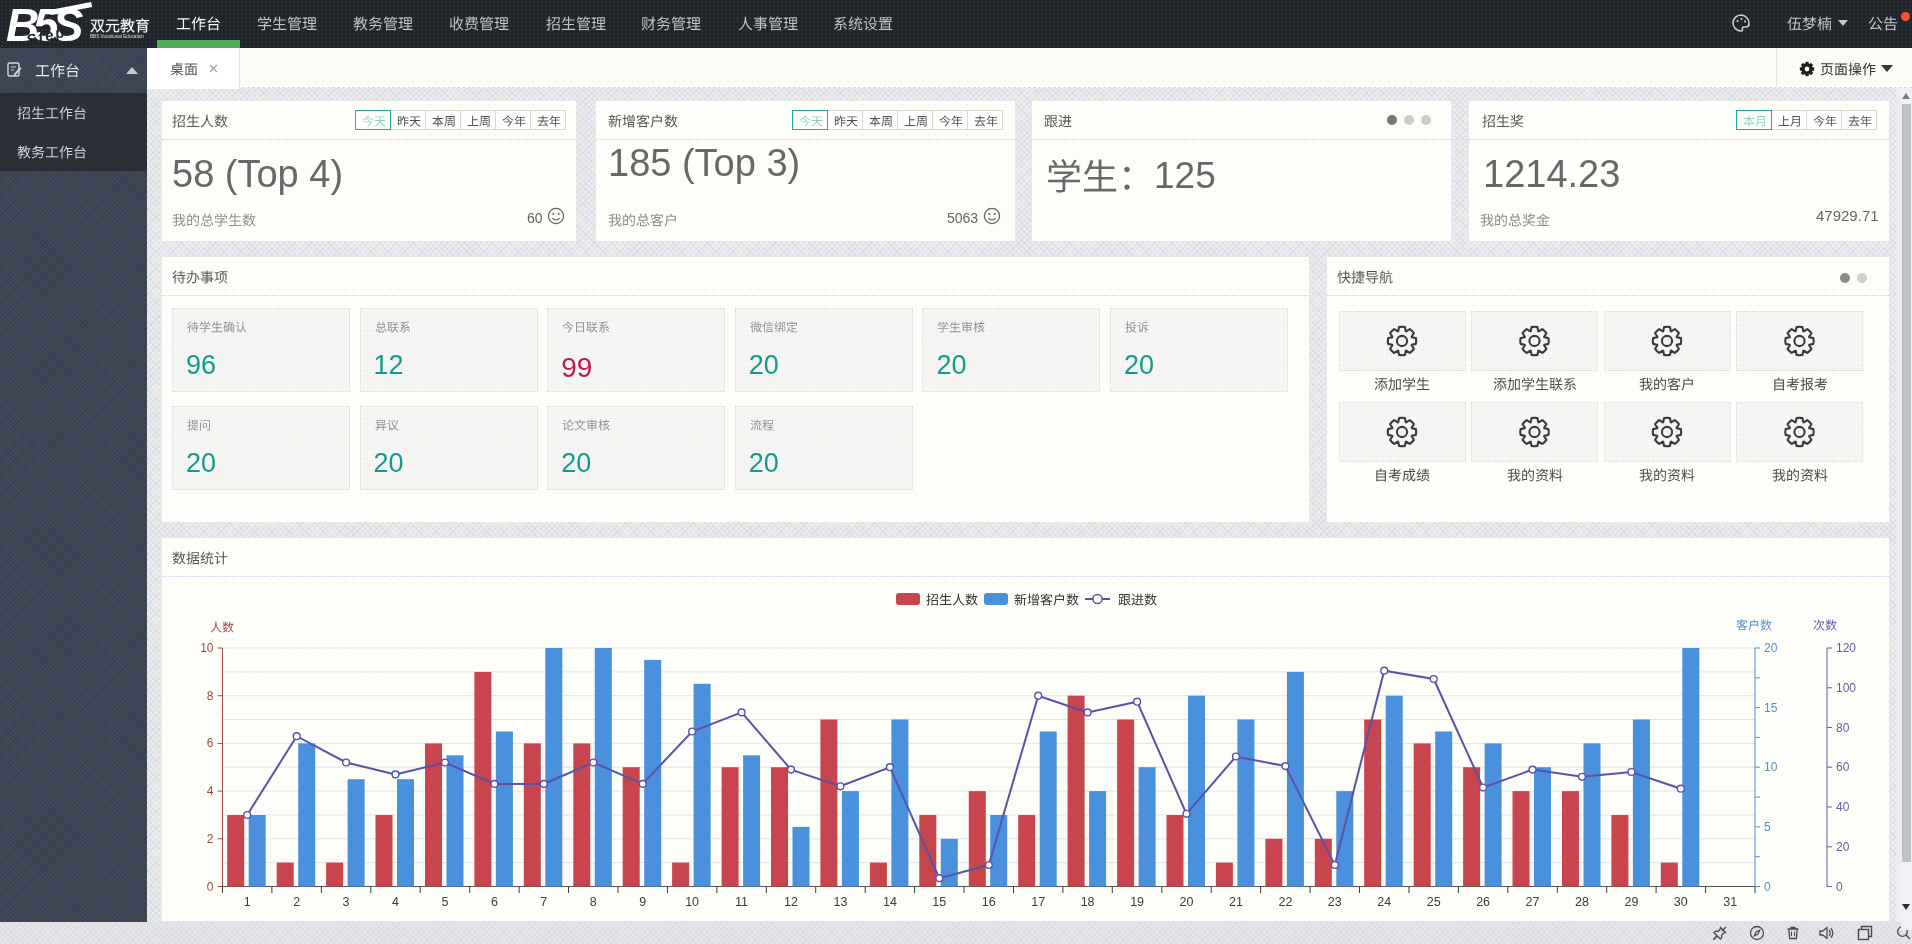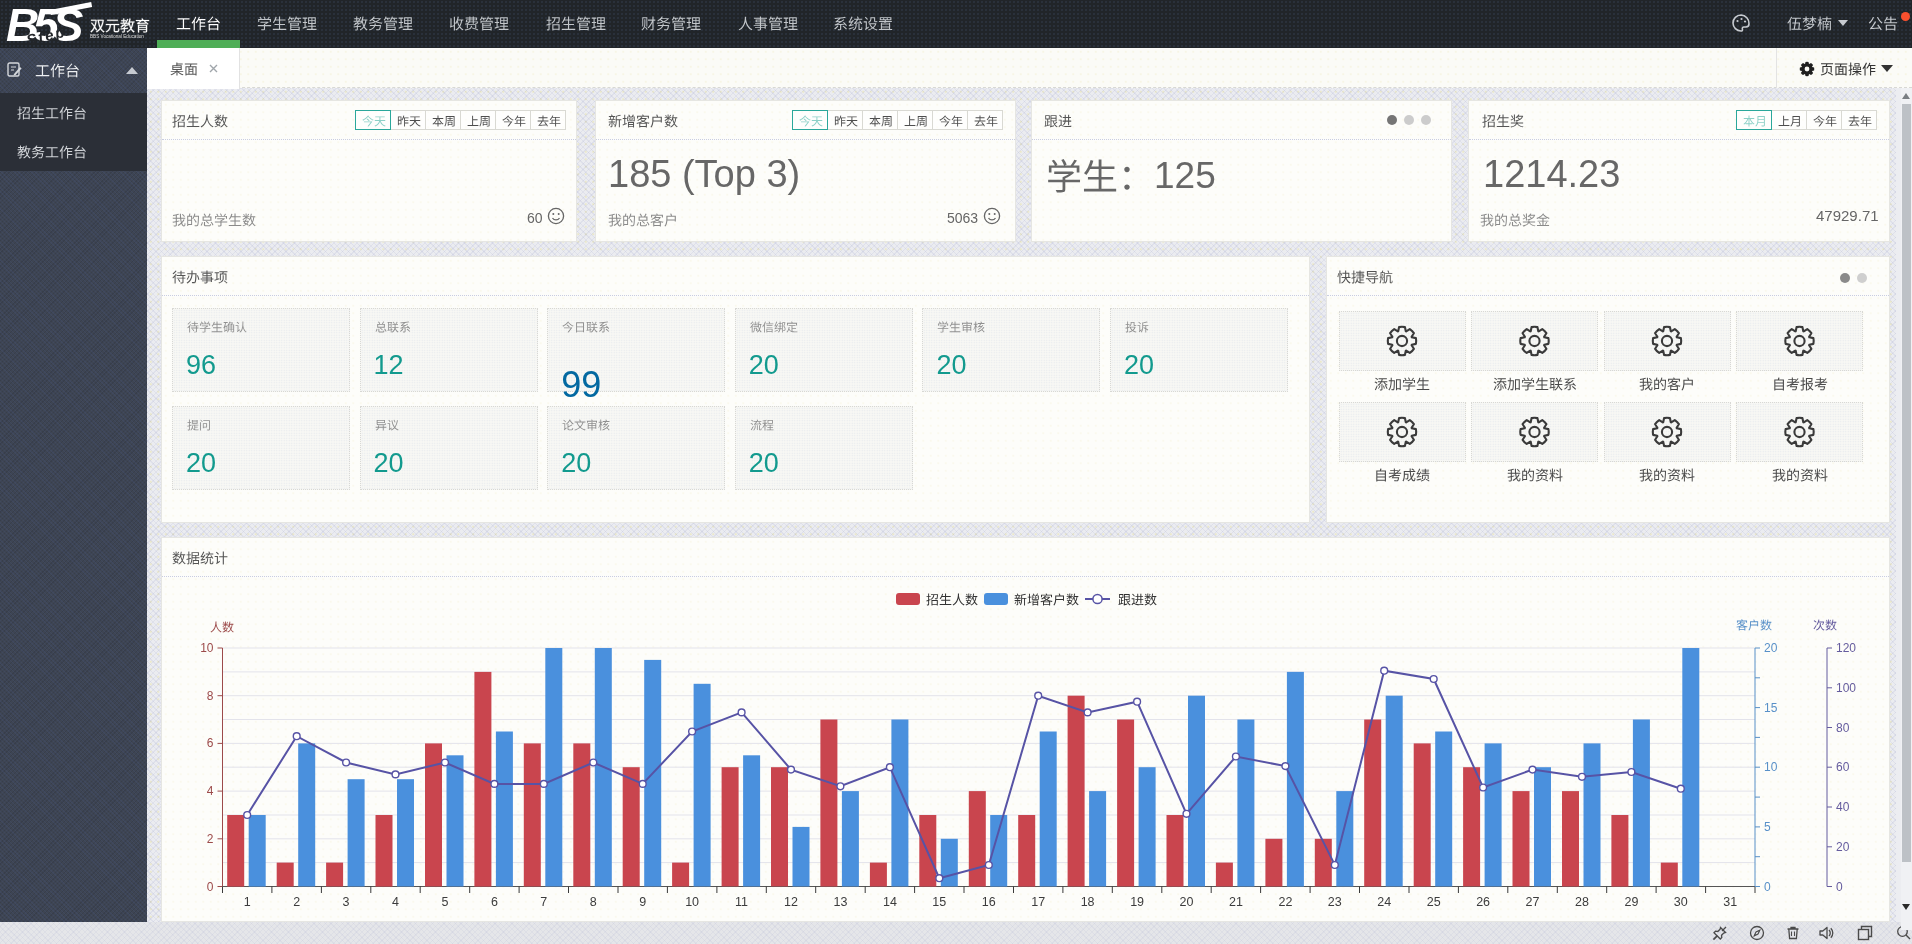--- a/index.html
+++ b/index.html
@@ -343,20 +343,21 @@
         <use href="#g26" x="1000"></use>
       </g>
     </svg>
 <div class="btn" style="left:530.0px;top:110px"></div>
 <svg class="ab " style="left:536.5px;top:114.5px" width="24.0" height="12.0" viewBox="0 0 2000 1000">
       <g transform="translate(0,880) scale(1,-1)" fill="#4e4e4e">
         <use href="#g12" x="0"></use>
         <use href="#g26" x="1000"></use>
       </g>
     </svg>
+<div class="big" style="left:172px;top:153px">58 (Top 4)</div>
 <svg class="ab " style="left:172.0px;top:213.0px" width="84.0" height="14.0" viewBox="0 0 6000 1000">
       <g transform="translate(0,880) scale(1,-1)" fill="#8a8a8a">
         <use href="#g33" x="0"></use>
         <use href="#g61" x="1000"></use>
         <use href="#g31" x="2000"></use>
         <use href="#g20" x="3000"></use>
         <use href="#g60" x="4000"></use>
         <use href="#g44" x="5000"></use>
       </g>
     </svg>
@@ -411,21 +412,21 @@
         <use href="#g26" x="1000"></use>
       </g>
     </svg>
 <div class="btn" style="left:967.0px;top:110px"></div>
 <svg class="ab " style="left:973.5px;top:114.5px" width="24.0" height="12.0" viewBox="0 0 2000 1000">
       <g transform="translate(0,880) scale(1,-1)" fill="#4e4e4e">
         <use href="#g12" x="0"></use>
         <use href="#g26" x="1000"></use>
       </g>
     </svg>
-<div class="big" style="left:608px;top:153px">185 (Top 3)</div>
+<div class="big" style="left:608px;top:142px">185 (Top 3)</div>
 <svg class="ab " style="left:608.0px;top:213.0px" width="70.0" height="14.0" viewBox="0 0 5000 1000">
       <g transform="translate(0,880) scale(1,-1)" fill="#8a8a8a">
         <use href="#g33" x="0"></use>
         <use href="#g61" x="1000"></use>
         <use href="#g31" x="2000"></use>
         <use href="#g23" x="3000"></use>
         <use href="#g34" x="4000"></use>
       </g>
     </svg>
 <div class="ft" style="left:947px;top:210px;color:#666">5063</div>
@@ -530,21 +531,21 @@
 <div class="ab" style="left:373.6px;top:350px;font-size:27px;color:#129a8e">12</div>
 <div class="tile" style="left:547.2px;top:308px;width:178px;height:84px"></div>
 <svg class="ab " style="left:562.2px;top:321.0px" width="48.0" height="12.0" viewBox="0 0 4000 1000">
       <g transform="translate(0,880) scale(1,-1)" fill="#8f8f8f">
         <use href="#g3" x="0"></use>
         <use href="#g48" x="1000"></use>
         <use href="#g71" x="2000"></use>
         <use href="#g65" x="3000"></use>
       </g>
     </svg>
-<div class="ab" style="left:561.2px;top:364px;font-size:36px;color:#0369a1">99</div>
+<div class="ab" style="left:561.2px;top:352px;font-size:28px;color:#be185d">99</div>
 <div class="tile" style="left:734.8px;top:308px;width:178px;height:84px"></div>
 <svg class="ab " style="left:749.8px;top:321.0px" width="48.0" height="12.0" viewBox="0 0 4000 1000">
       <g transform="translate(0,880) scale(1,-1)" fill="#8f8f8f">
         <use href="#g29" x="0"></use>
         <use href="#g6" x="1000"></use>
         <use href="#g66" x="2000"></use>
         <use href="#g21" x="3000"></use>
       </g>
     </svg>
 <div class="ab" style="left:748.8px;top:350px;font-size:27px;color:#129a8e">20</div>

